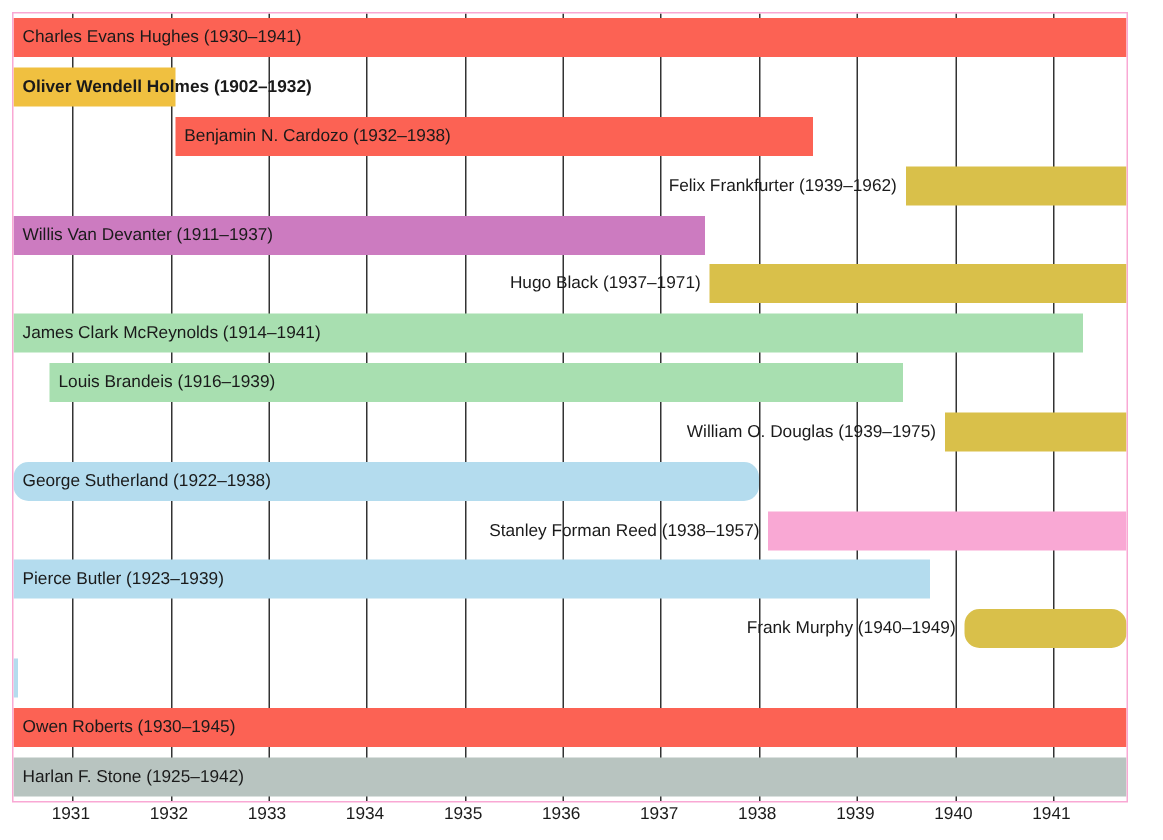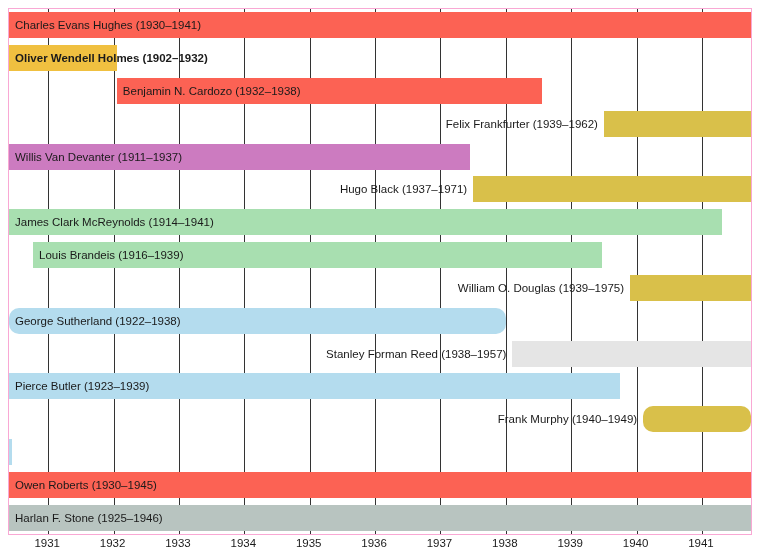--- a/index.html
+++ b/index.html
@@ -110,35 +110,35 @@
       </div>
       <div class="bar" style="left: 0px; width: 568.758px; top: 233.094px; background: rgb(168, 223, 176); margin-left: 24px;">
         <span class="bar-label inside">Louis Brandeis (1916–1939)</span>
       </div>
       <div class="bar" style="left: 621.057px; width: 120.943px; top: 265.906px; background: rgb(217, 192, 74);">
         <span class="bar-label outside-left">William O. Douglas (1939–1975)</span>
       </div>
       <div class="bar" style="left: 0px; width: 496.846px; top: 298.719px; background: rgb(180, 220, 238); border-radius: 10px;">
         <span class="bar-label inside">George Sutherland (1922–1938)</span>
       </div>
-      <div class="bar" style="left: 503.383px; width: 238.617px; top: 331.531px; background: #e5e5e5;">
+      <div class="bar" style="left: 503.383px; width: 238.617px; top: 331.531px; background: #f9a8d4;">
         <span class="bar-label outside-left">Stanley Forman Reed (1938–1957)</span>
       </div>
       <div class="bar" style="left: 0px; width: 611.251px; top: 364.344px; background: rgb(180, 220, 238);">
         <span class="bar-label inside">Pierce Butler (1923–1939)</span>
       </div>
       <div class="bar" style="left: 634.132px; width: 107.868px; top: 397.156px; background: rgb(217, 192, 74); border-radius: 10px;">
         <span class="bar-label outside-left">Frank Murphy (1940–1949)</span>
       </div>
       <div class="bar" style="left: 0px; width: 3.26872px; top: 429.969px; background: rgb(180, 220, 238);"></div>
       <div class="bar" style="left: 0px; width: 742px; top: 462.781px; background: rgb(252, 98, 84); padding-left: 35px;">
         <span class="bar-label inside">Owen Roberts (1930–1945)</span>
       </div>
       <div class="bar" style="left: 0px; width: 742px; top: 495.594px; background: rgb(184, 196, 192);">
-        <span class="bar-label inside">Harlan F. Stone (1925–1946)</span>
+        <span class="bar-label inside">Harlan F. Stone (1925–1942)</span>
       </div>
     </div>
   <div class="axis-labels">
       <span class="tick-label" style="left: 39.2247px;">1931</span>
       <span class="tick-label" style="left: 104.599px;">1932</span>
       <span class="tick-label" style="left: 169.974px;">1933</span>
       <span class="tick-label" style="left: 235.348px;">1934</span>
       <span class="tick-label" style="left: 300.722px;">1935</span>
       <span class="tick-label" style="left: 366.097px;">1936</span>
       <span class="tick-label" style="left: 431.471px;">1937</span>

